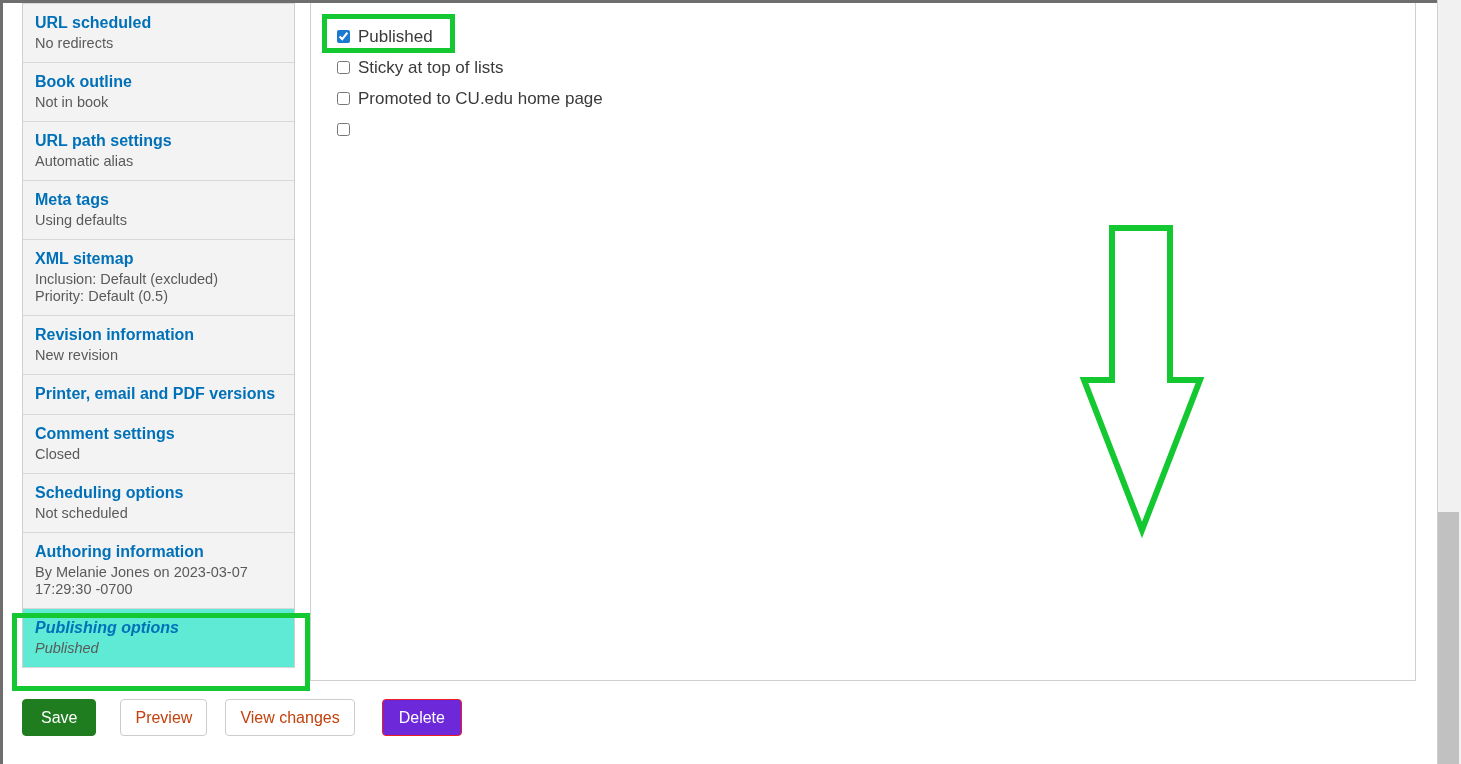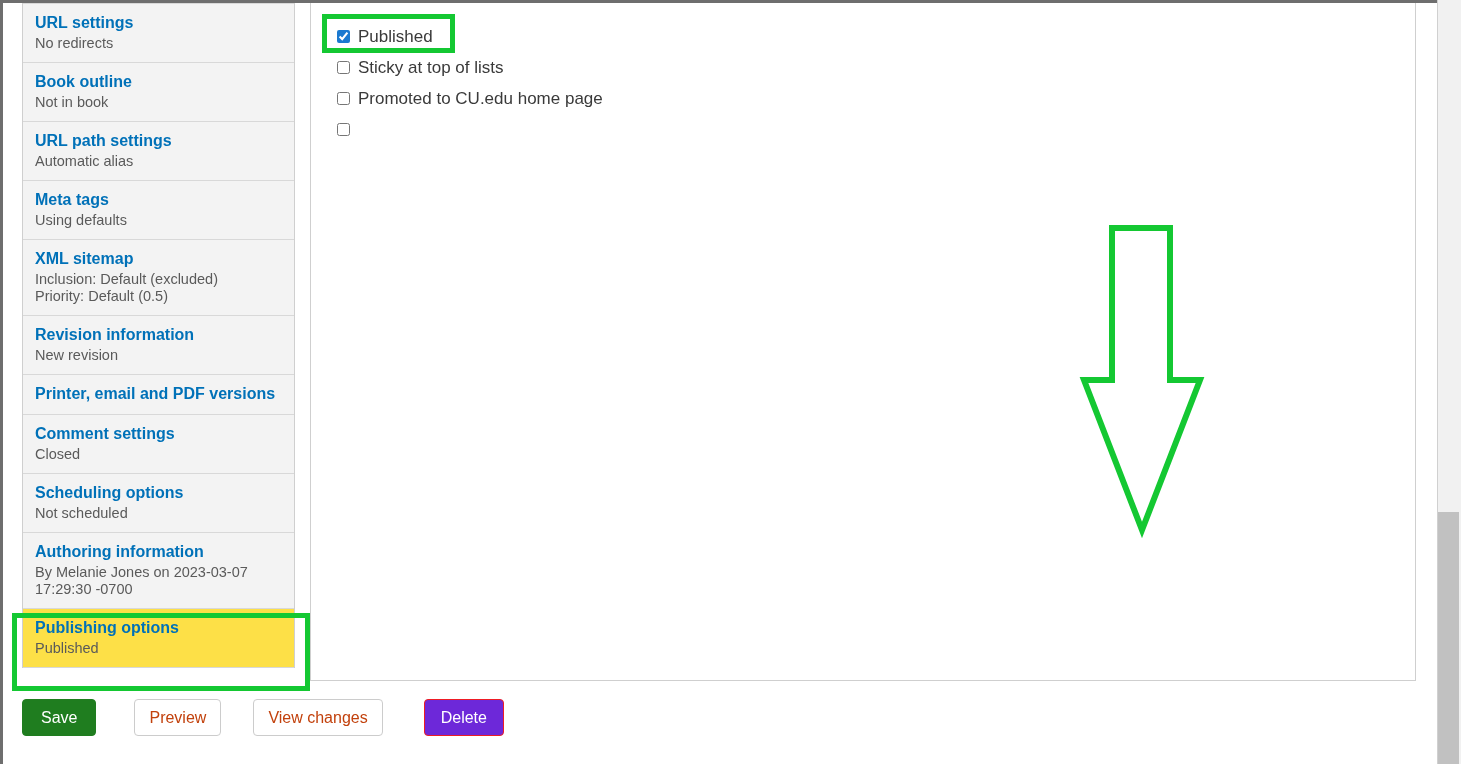--- a/index.html
+++ b/index.html
@@ -72,21 +72,22 @@
   }
   .tab-item {
     padding: 9px 12px 10px 12px;
     border-bottom: 1px solid #d8d8d8;
     background: #f3f3f3;
     box-sizing: border-box;
     cursor: pointer;
   }
   .tab-item:first-child { border-top: 1px solid #d8d8d8; }
   .tab-item.active {
-    background: #fde047;
+    background: #5eead4;
+    font-style: italic;
   }
   .tab-title {
     color: #0071b8;
     font-weight: bold;
     font-size: 16px;
     line-height: 20px;
     letter-spacing: 0px;
   }
   .tab-summary {
     color: #5a5a5a;
@@ -131,21 +132,21 @@
     line-height: 20px;
   }
 
   
   .actions {
     position: absolute;
     left: 22px;
     top: 699px;
     display: flex;
     align-items: flex-start;
-    gap: 14px;
+    gap: 0;
     border-radius: 6px;
   }
   .btn {
     font-family: "Liberation Sans", sans-serif;
     font-size: 16px;
     line-height: 18px;
     border-radius: 4px;
     padding: 8px 14px;
     box-sizing: border-box;
     height: 37px;
@@ -199,21 +200,21 @@
 <body>
 
 <div id="root">
 
   <div class="top-rule"></div>
   <div class="left-rule"></div>
   <div class="page-canvas"></div>
 
   <div class="sidebar" id="sidebar">
       <div class="tab-item">
-        <div class="tab-title">URL settings</div>
+        <div class="tab-title">URL scheduled</div>
         <div class="tab-summary">
           <span>No redirects</span>
         </div>
       </div>
       <div class="tab-item">
         <div class="tab-title">Book outline</div>
         <div class="tab-summary">
           <span>Not in book</span>
         </div>
       </div>

